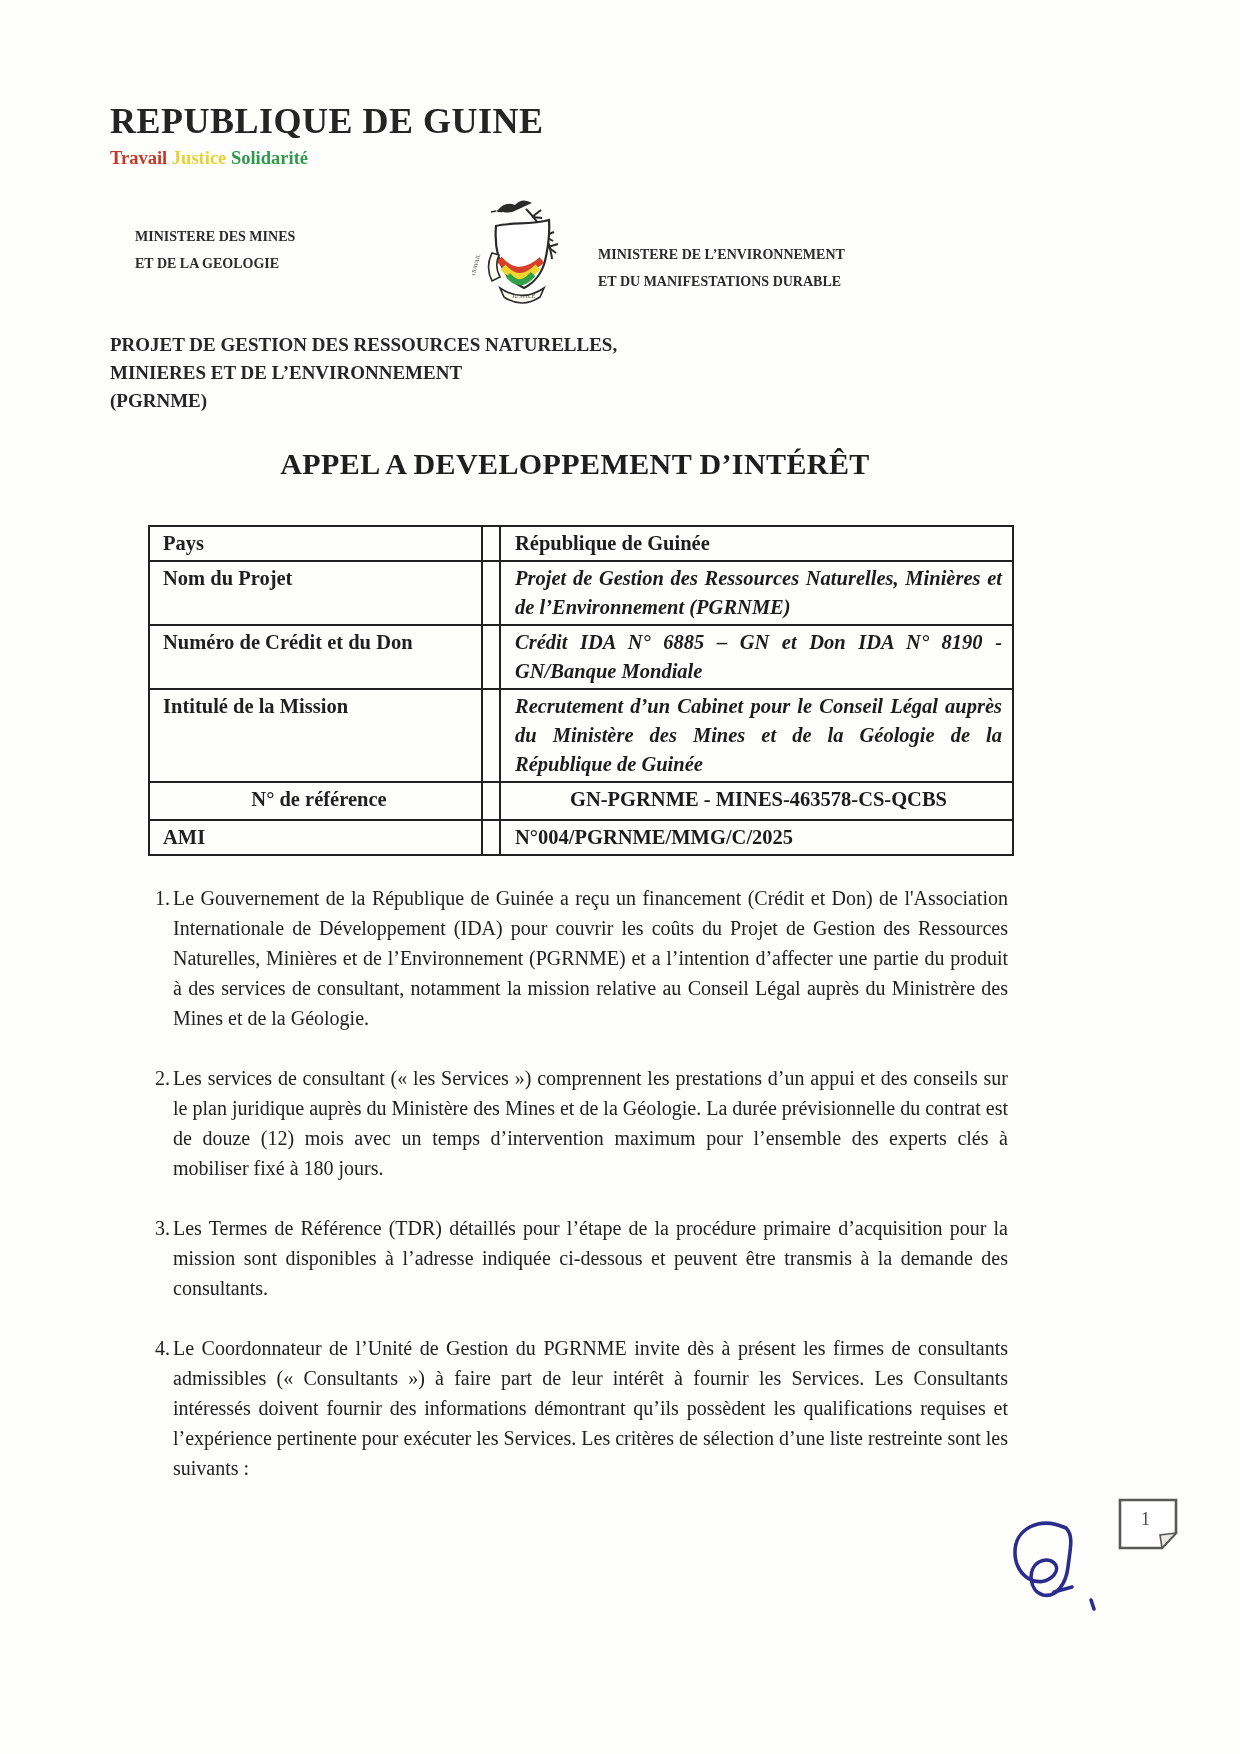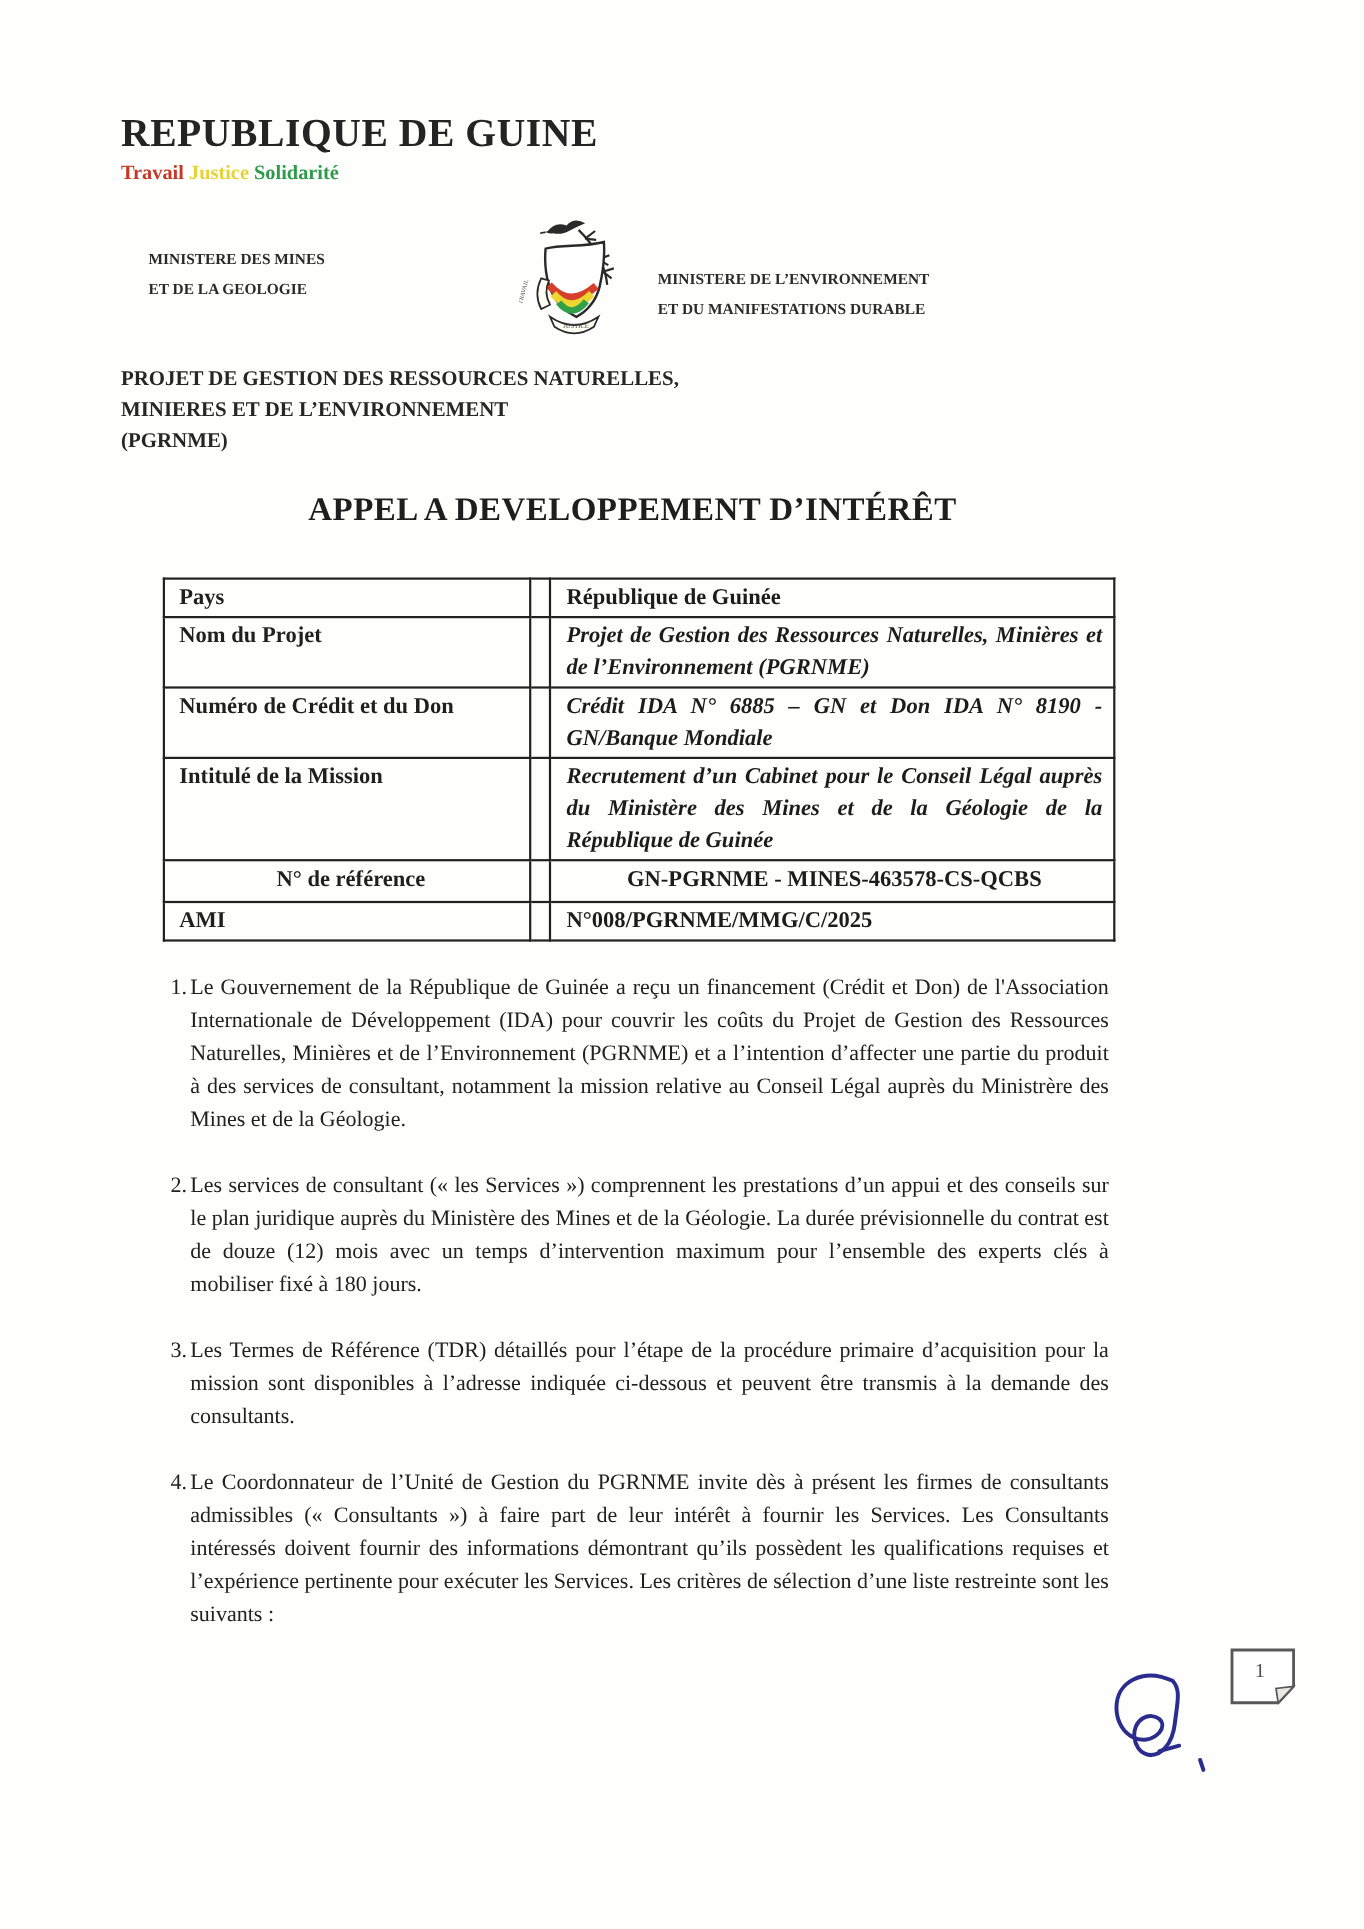--- a/index.html
+++ b/index.html
@@ -149,21 +149,21 @@
         <td class="value">Recrutement d’un Cabinet pour le Conseil Légal auprès du Ministère des Mines et de la Géologie de la République de Guinée</td>
       </tr>
       <tr class="r-ref">
         <td class="label">N° de référence</td>
         <td class="spacer"></td>
         <td class="value">GN-PGRNME - MINES-463578-CS-QCBS</td>
       </tr>
       <tr class="r-ami">
         <td class="label">AMI</td>
         <td class="spacer"></td>
-        <td class="value">N°008/PGRNME/MMG/C/2025</td>
+        <td class="value">N°004/PGRNME/MMG/C/2025</td>
       </tr>
     </tbody>
   </table>
 
   <div class="paragraphs">
     <div class="para">
       <span class="num">1.</span>
       <span>Le Gouvernement de la République de Guinée a reçu un financement (Crédit et Don) de l'Association Internationale de Développement (IDA) pour couvrir les coûts du Projet de Gestion des Ressources Naturelles, Minières et de l’Environnement (PGRNME) et a l’intention d’affecter une partie du produit à des services de consultant, notamment la mission relative au Conseil Légal auprès du Ministrère des Mines et de la Géologie.</span>
     </div>
     <div class="para">

